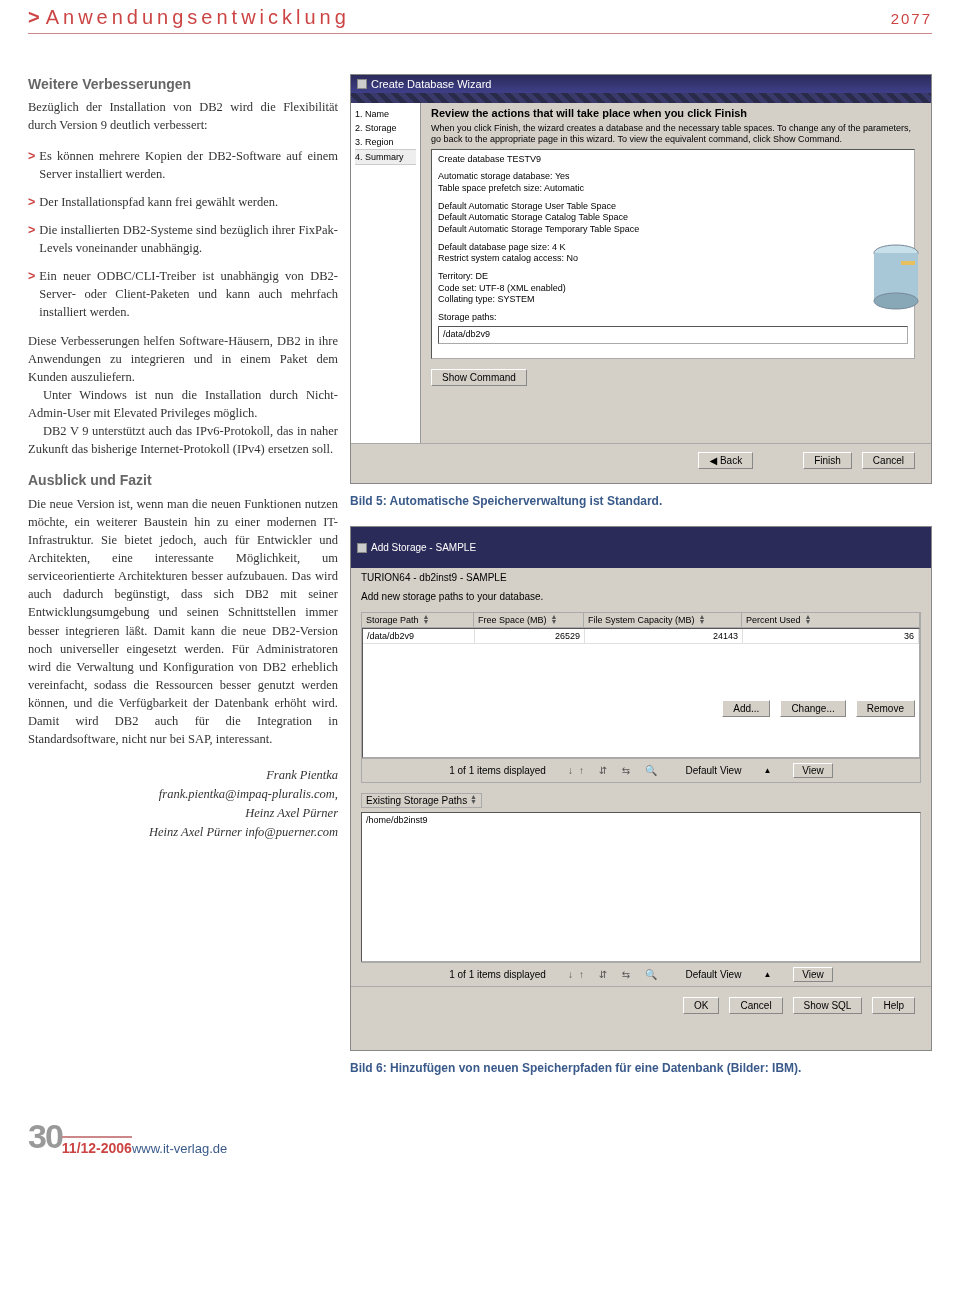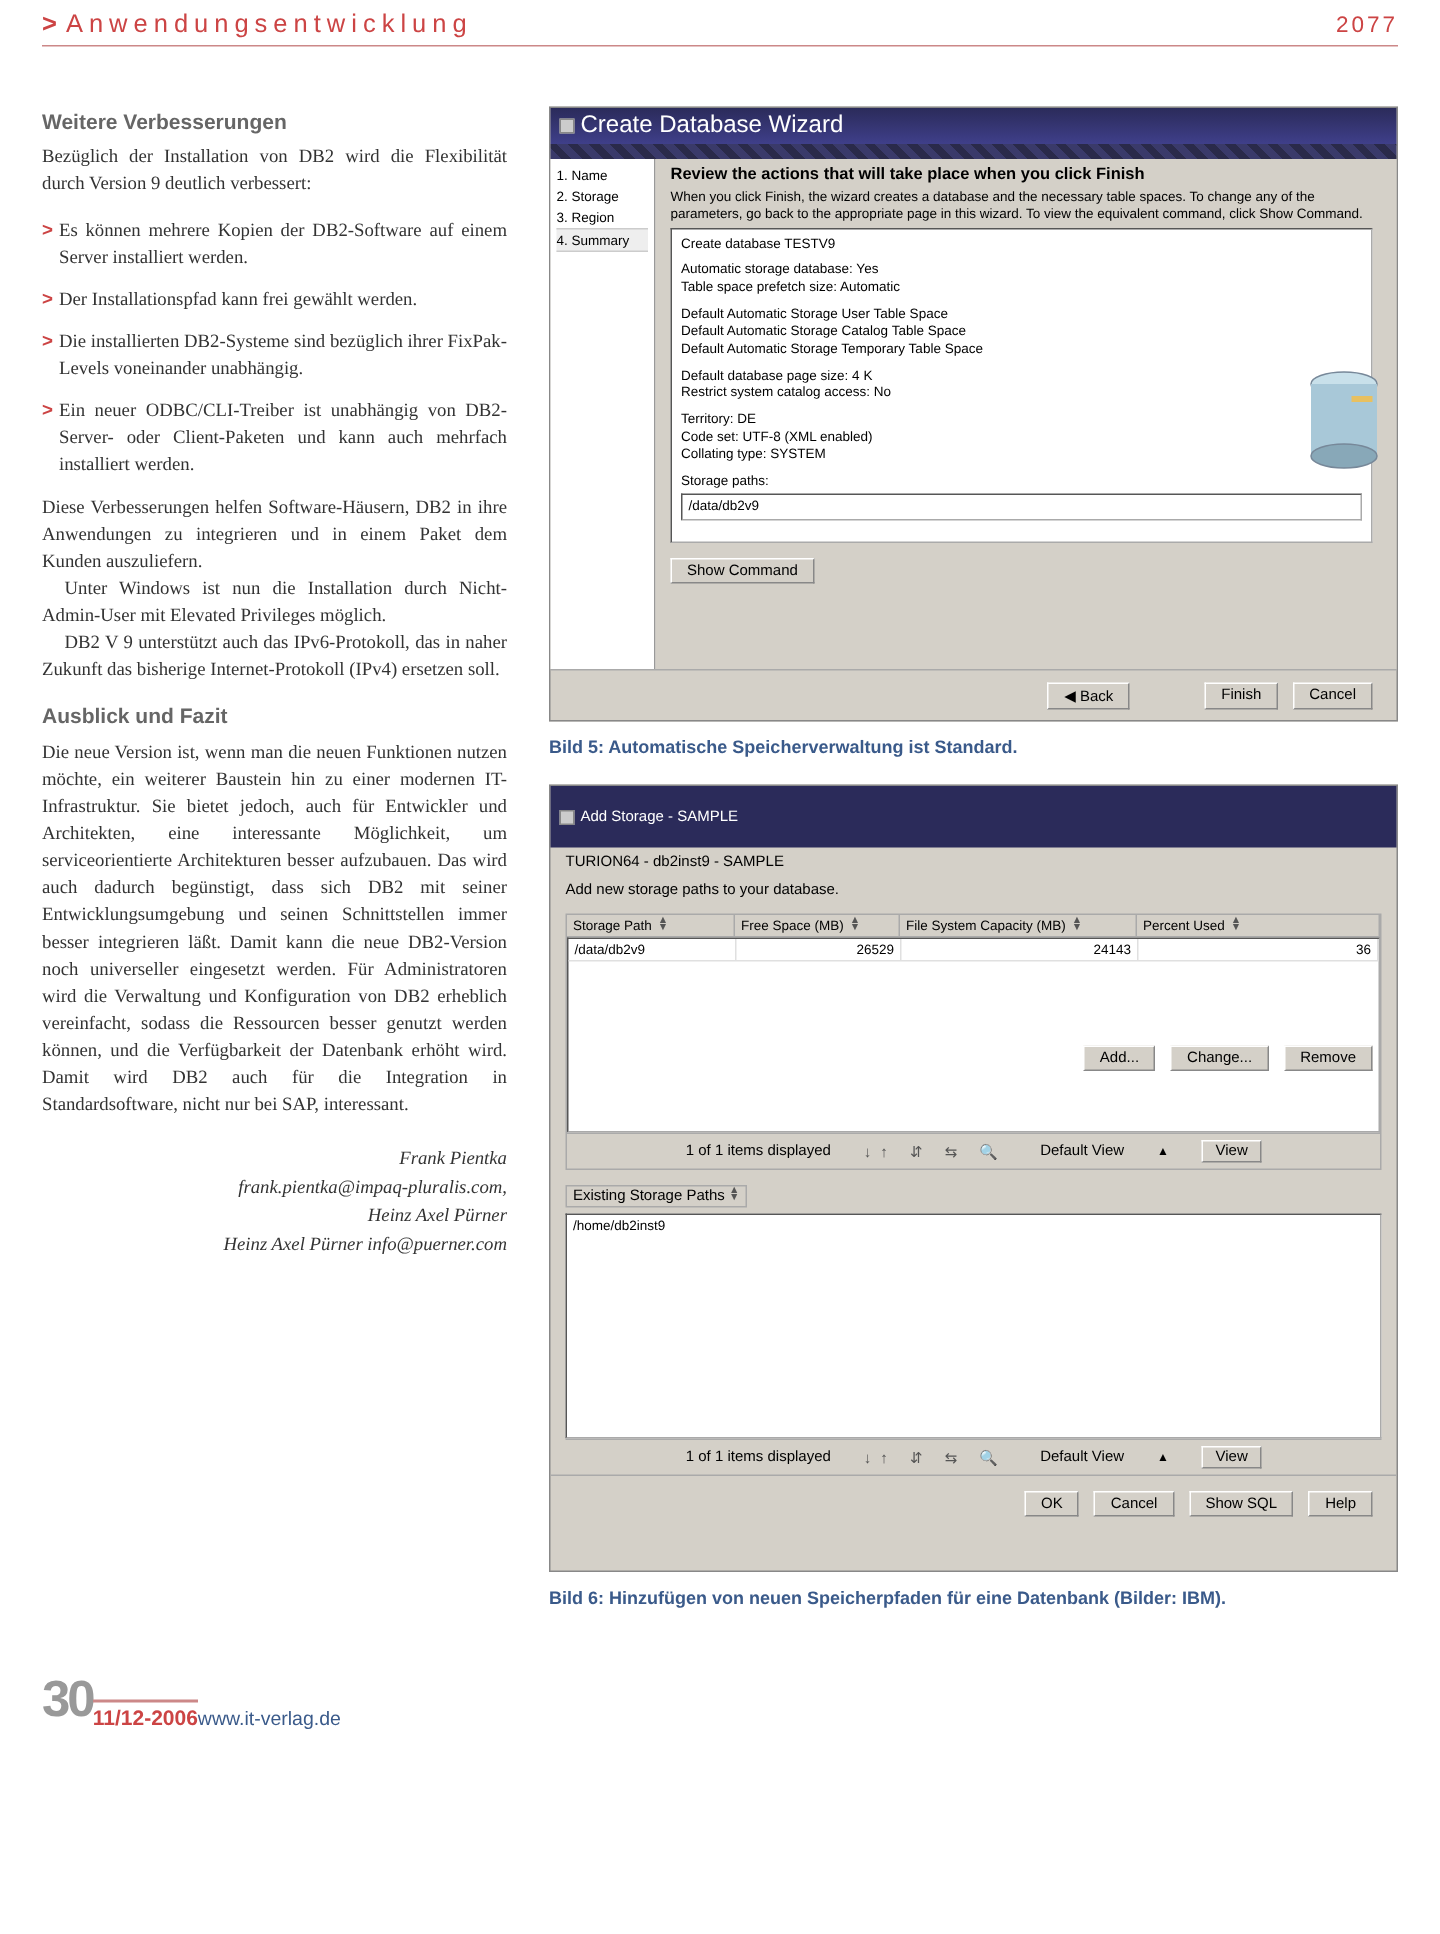--- a/index.html
+++ b/index.html
@@ -15,24 +15,24 @@
     display: flex;
     justify-content: space-between;
     align-items: baseline;
     color: #c44;
     font-family: Verdana, Arial, sans-serif;
     letter-spacing: 4px;
     padding: 6px 0 4px 0;
     border-bottom: 1px solid #c88;
     margin-bottom: 40px;
   }
-  .header-left { font-size: 17px; }
+  .header-left { font-size: 20px; }
   .header-left .angle { color: #c44; margin-right: 2px; font-weight: bold; }
   .header-right { font-size: 15px; letter-spacing: 2px; }
-  .content { display: flex; gap: 28px; }
+  .content { display: flex; gap: 12px; }
   .col-left { width: 310px; font-size: 12.5px; line-height: 1.45; }
   .col-right { flex: 1; }
   .sec-title {
     font-family: Arial, Helvetica, sans-serif;
     font-weight: bold;
     color: #666;
     font-size: 14px;
     margin-bottom: 4px;
   }
   .para { margin-bottom: 12px; text-align: justify; }
@@ -55,21 +55,21 @@
     font-family: Tahoma, Arial, sans-serif;
     font-size: 10px;
     color: #000;
     position: relative;
   }
   .screenshot1 { height: 410px; }
   .titlebar {
     background: linear-gradient(to bottom, #2b2b5a, #3f3f8a);
     color: #fff;
     padding: 3px 6px;
-    font-size: 16px;
+    font-size: 11px;
     display: flex;
     align-items: center;
   }
   .titlebar .sq { width: 10px; height: 10px; background: #ccc; border:1px solid #888; margin-right:4px; }
   .hatch {
     height: 10px;
     background: repeating-linear-gradient(45deg, #3a3a6a 0 5px, #2a2a4a 5px 10px);
   }
   .wiz-body { display: flex; height: 340px; }
   .wiz-side { width: 70px; background: #fff; border-right:1px solid #999; padding: 4px; }

